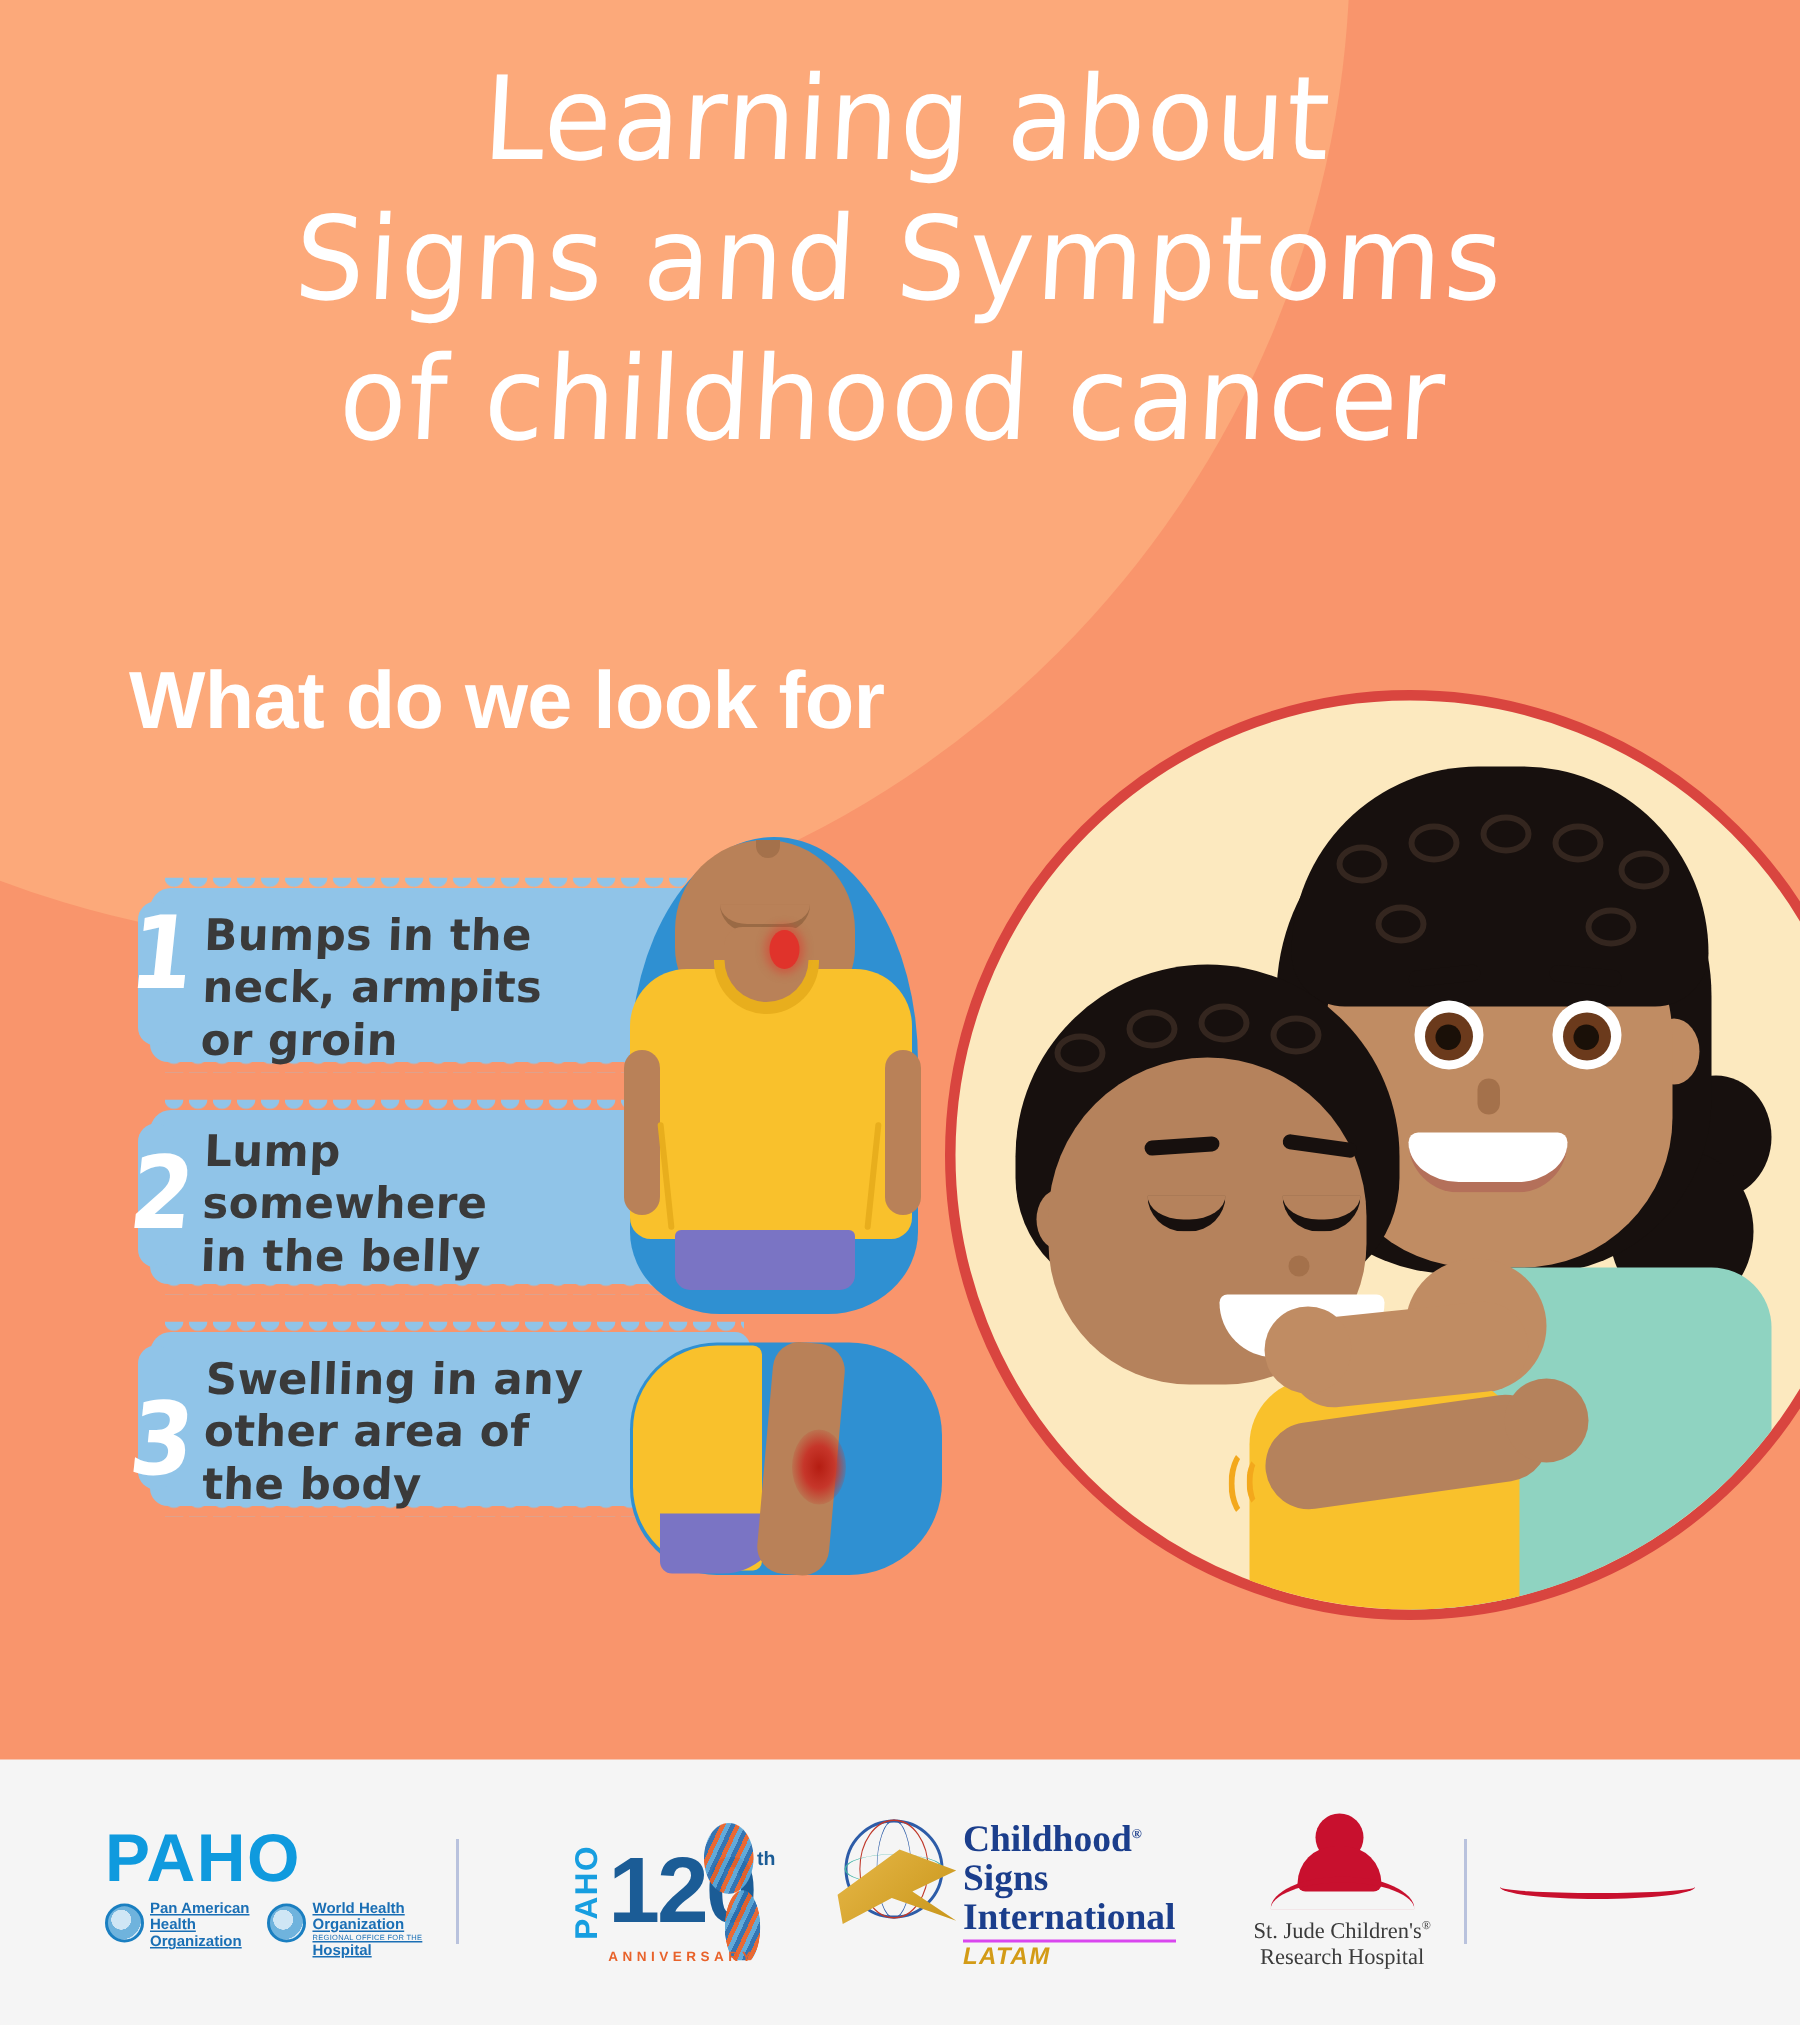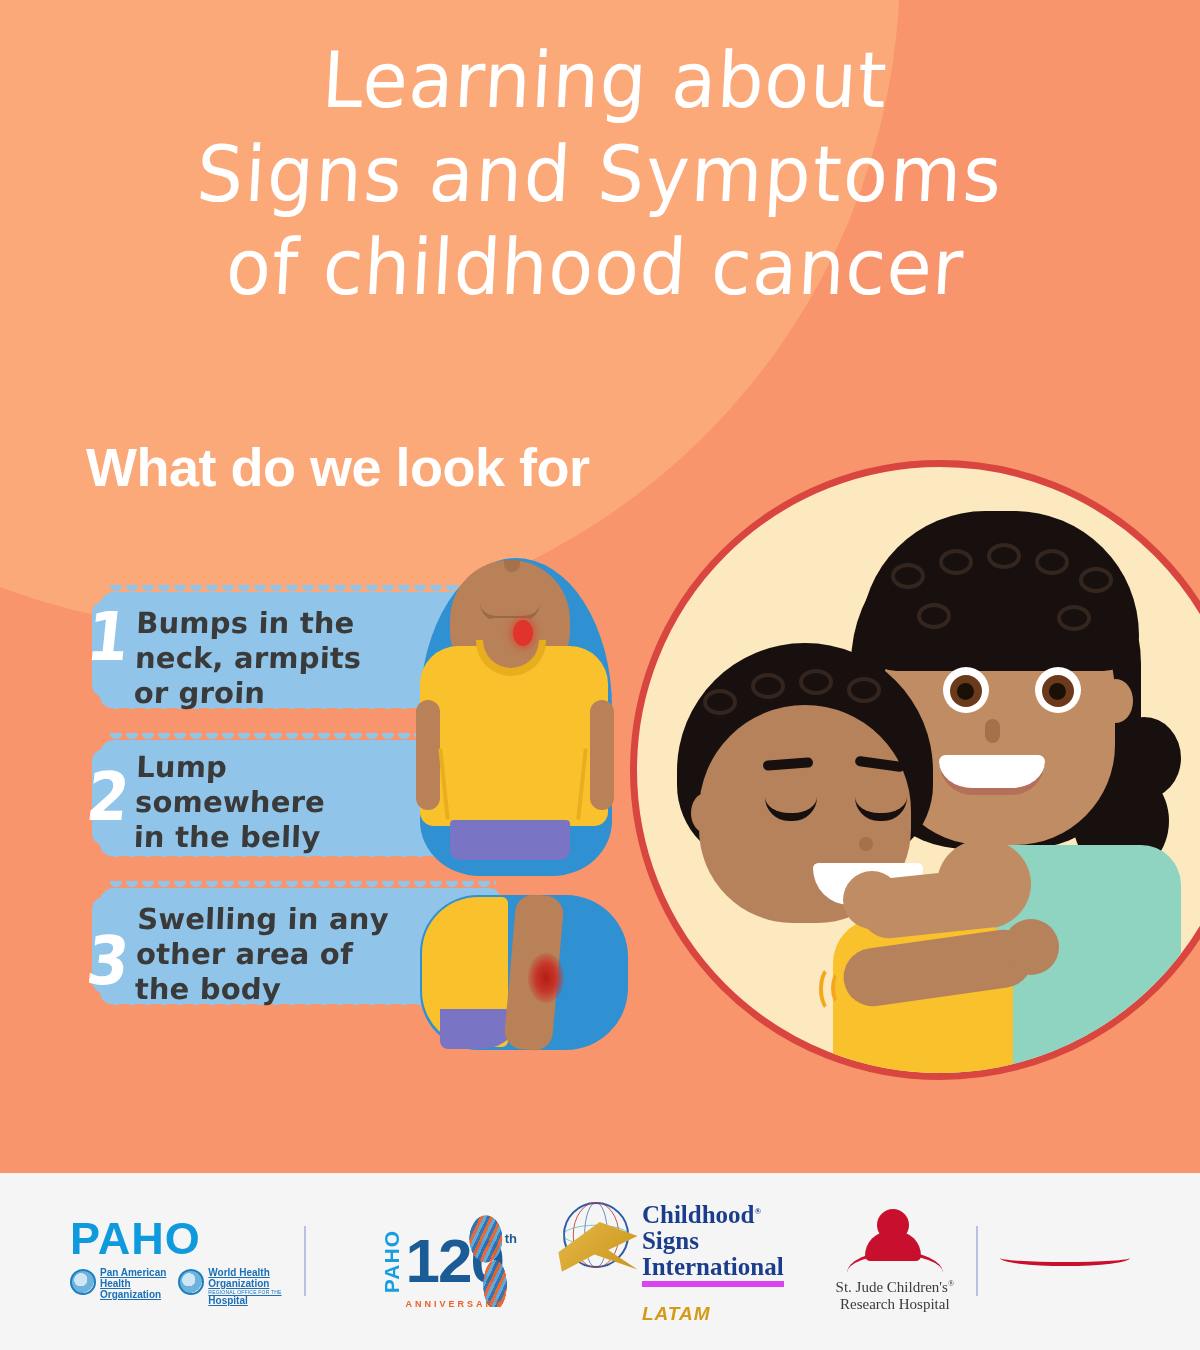--- a/index.html
+++ b/index.html
@@ -688,25 +688,25 @@
     font-weight: bold;
     font-size: 25px;
     line-height: 26px;
     color: #1b3e8c;
   }
   .cci-text .r { font-size: 9px; vertical-align: super; }
   .cci-latam {
     font-family: "Liberation Sans", sans-serif;
     font-style: italic;
     font-weight: bold;
-    font-size: 19px;
+    font-size: 16px;
     color: #d39b16;
     letter-spacing: 1px;
-    border-top: 6px solid #d946ef;
-    padding-top: 16px;
+    border-top: 2px solid #d946ef;
+    padding-top: 1px;
     margin-top: 1px;
   }
 
   
   .stjude { display: flex; flex-direction: column; align-items: center; }
   .stjude-mark { position: relative; width: 96px; height: 62px; }
   .sj-head {
     position: absolute;
     left: 30px; top: 0;
     width: 32px; height: 32px;

